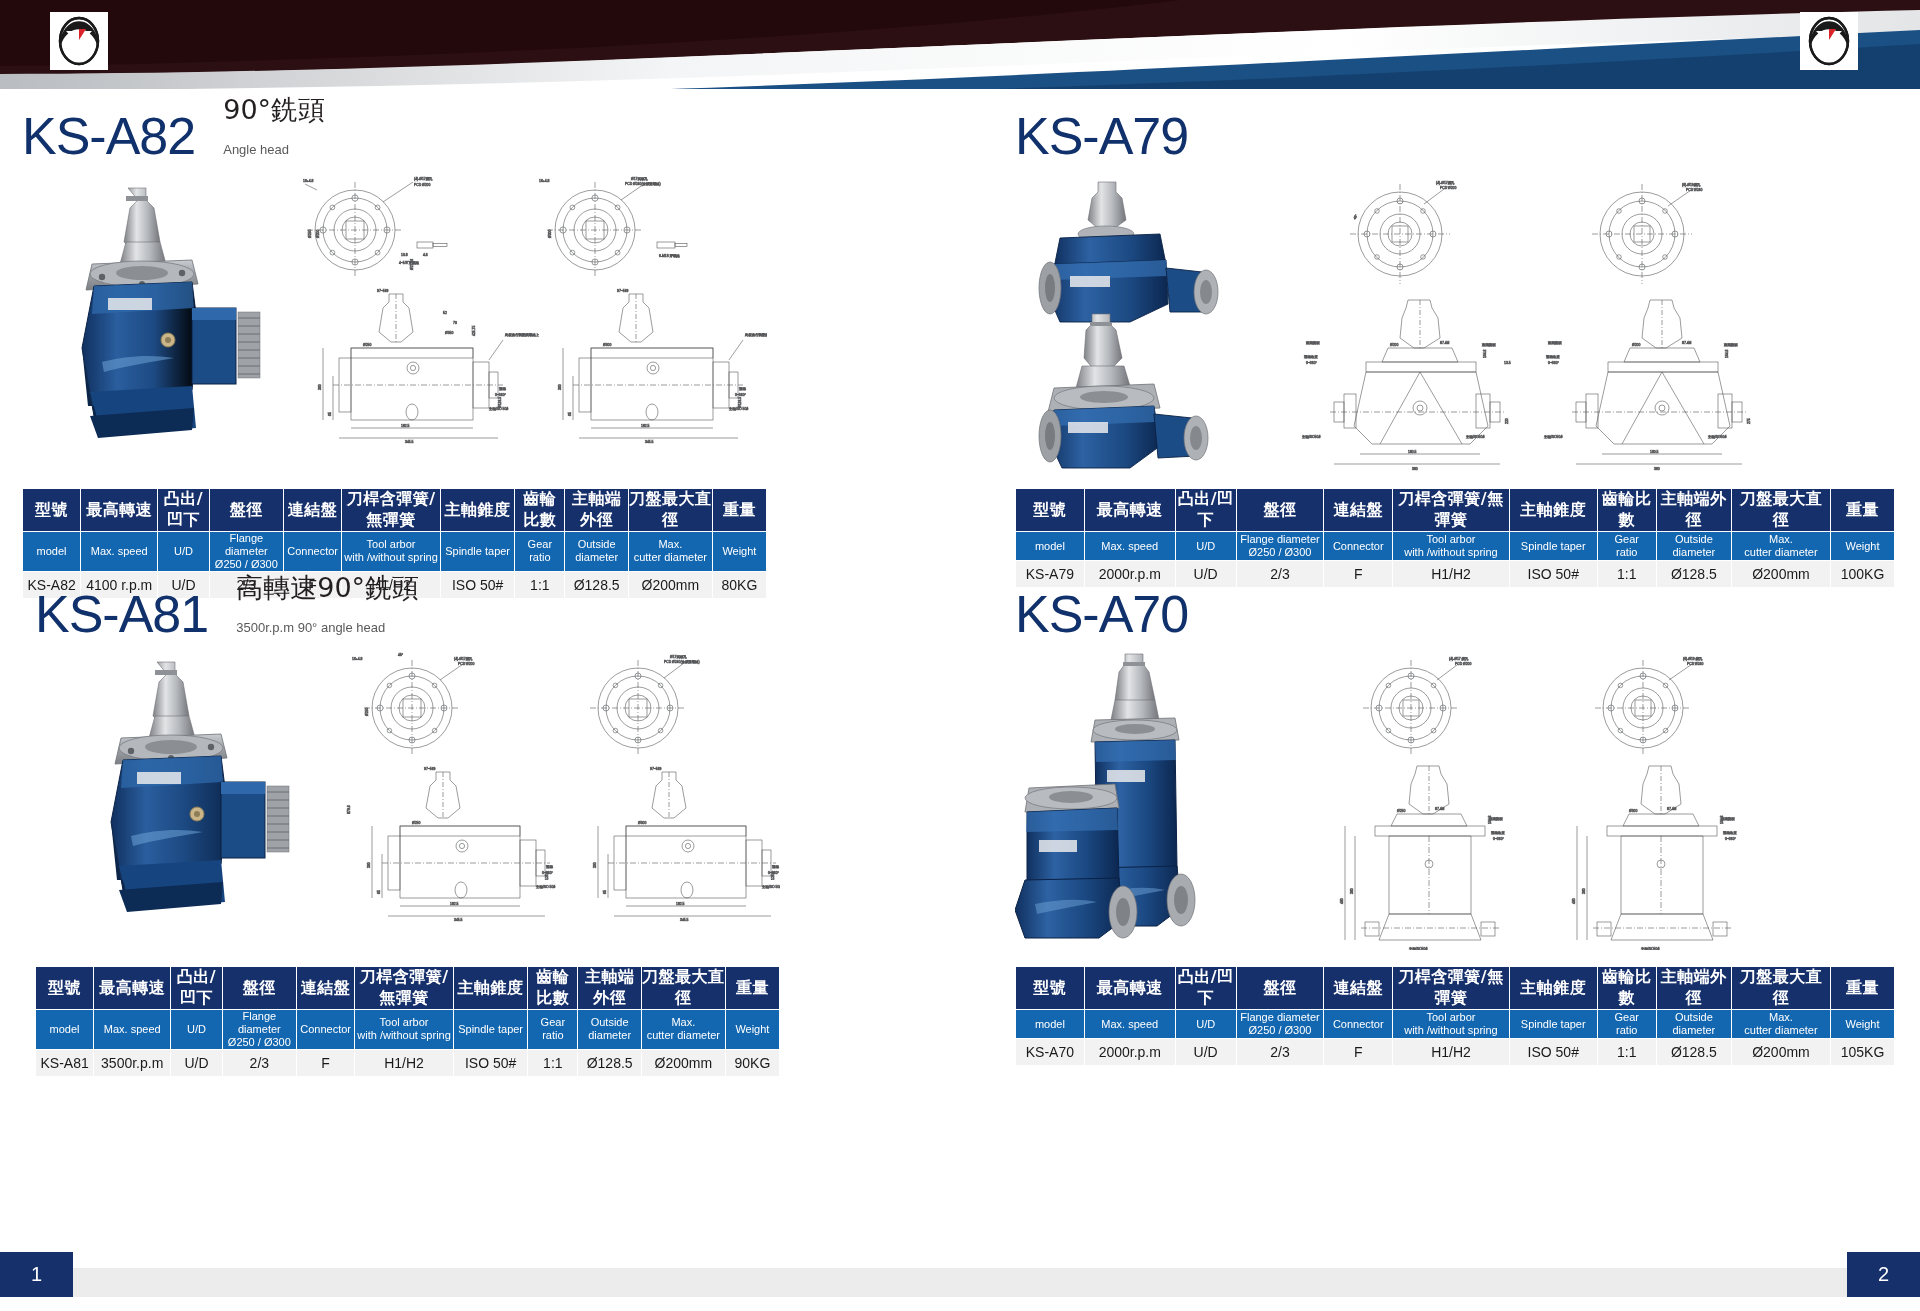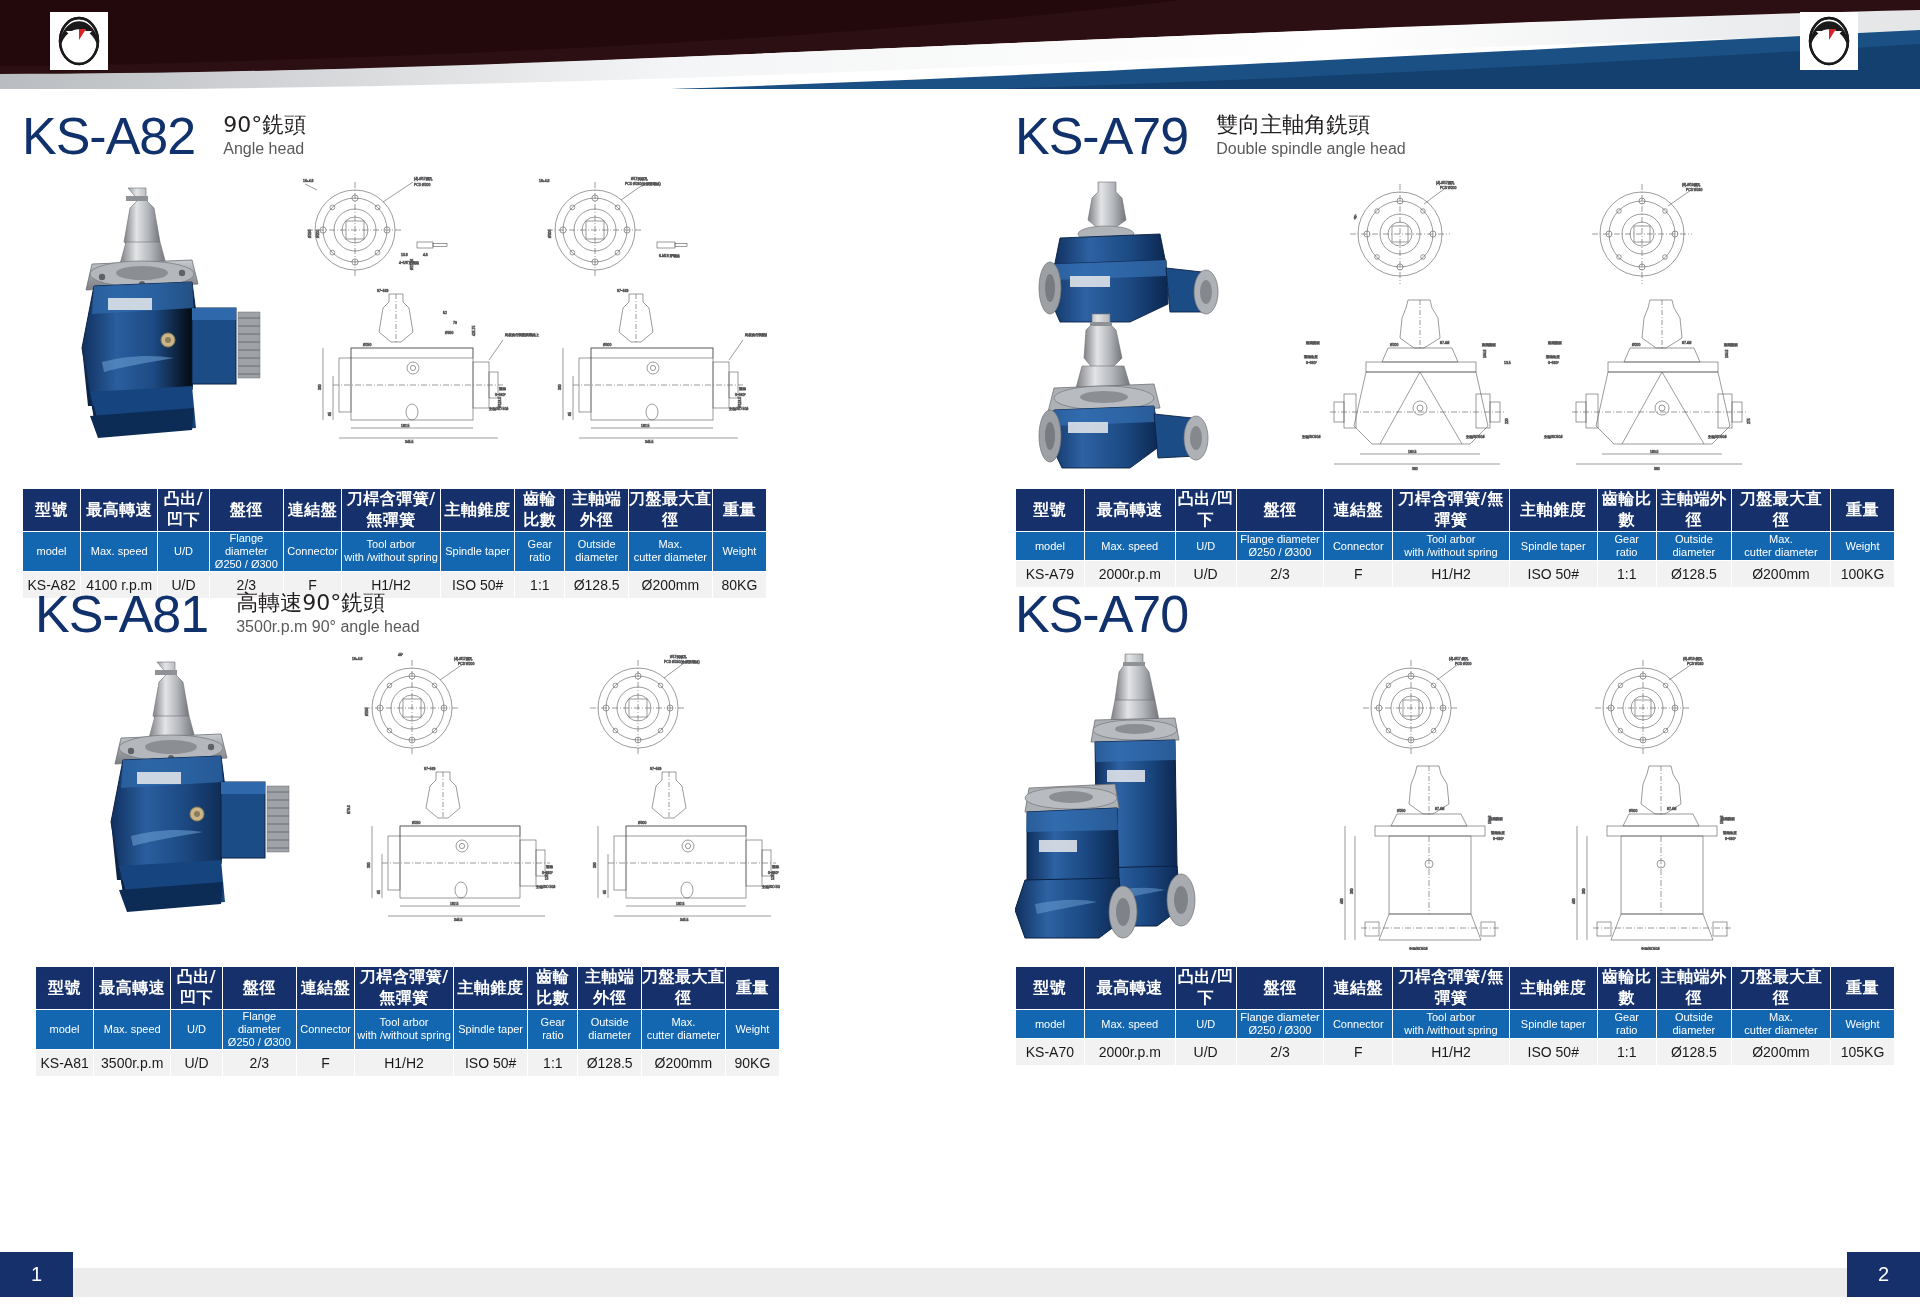--- a/index.html
+++ b/index.html
@@ -31,23 +31,23 @@
   .panel-bl{left:35px;top:478px;width:745px;}
   .panel-br{left:1015px;top:478px;width:880px;}
 
   
   .title-row{display:flex;align-items:flex-end;gap:28px;height:70px;}
   .model-name{
     font-size:52px;font-weight:400;color:#10316b;letter-spacing:-1px;
     line-height:1;white-space:nowrap;
   }
   .title-texts{padding-bottom:4px;}
-  .title-cn{font-size:22px;color:#231f20;line-height:1.12;white-space:nowrap;
+  .title-cn{font-size:27px;color:#231f20;line-height:1.12;white-space:nowrap;
     font-family:"DejaVu Sans","Liberation Sans",sans-serif;font-weight:400;}
-  .title-en{font-size:16px;color:#5a5a5a;line-height:1.2;white-space:nowrap;margin-top:1px;}
+  .title-en{font-size:13px;color:#5a5a5a;line-height:1.2;white-space:nowrap;margin-top:17px;}
 
   
   .figure-area{position:relative;height:310px;margin-top:10px;}
   .photo{position:absolute;}
   .drawings{position:absolute;}
   .drawings svg{display:block;}
 
   
   table.spec{
     border-collapse:collapse;width:100%;table-layout:fixed;
@@ -442,24 +442,20 @@
             <td>Ø200mm</td>
             <td>80KG</td>
           </tr>
         </tbody>
     </table>
   </section>
 
   <section class="panel panel-tr">
     <div class="title-row">
       <div class="model-name">KS-A79</div>
-      <div class="title-texts">
-        <div class="title-cn">雙向主軸角銑頭</div>
-        <div class="title-en">Double spindle angle head</div>
-      </div>
     </div>
 
     <div class="figure-area">
       <div class="photo" style="left:5px;top:0px;">
         <svg width="230" height="310" viewBox="0 0 230 310" xmlns="http://www.w3.org/2000/svg">
           <defs>
             <linearGradient id="steelV2" x1="0" y1="0" x2="1" y2="0">
               <stop offset="0%" stop-color="#7e8085"></stop>
                 <stop offset="35%" stop-color="#e2e4e6"></stop>
               <stop offset="65%" stop-color="#b6b9bd"></stop>

